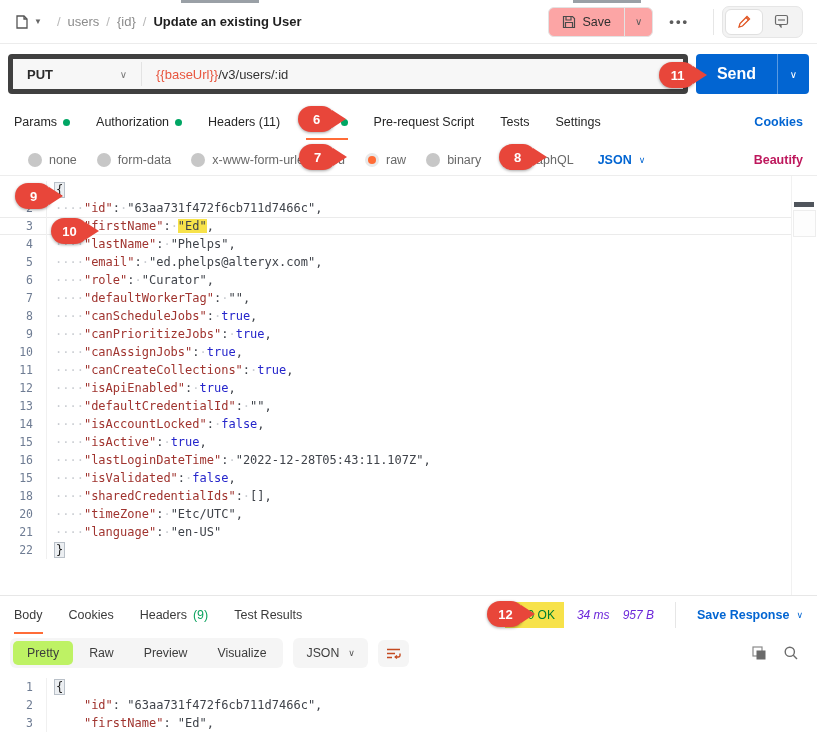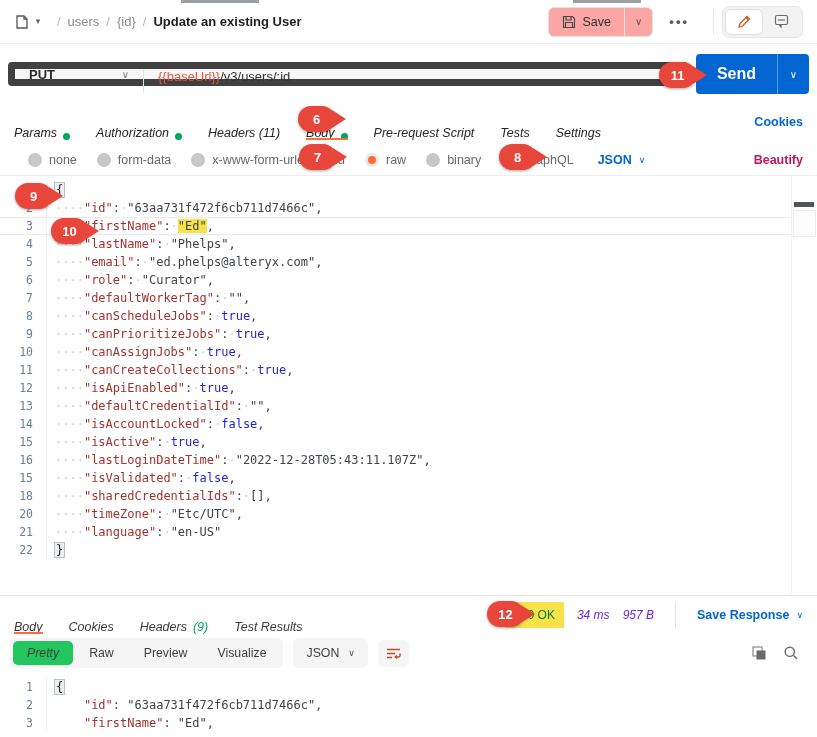--- a/index.html
+++ b/index.html
@@ -26,33 +26,33 @@
   .save-main { display:flex; align-items:center; gap:7px; padding:7px 13px; font-size:12.5px; color:#303030; cursor:pointer; }
   .save-caret { display:flex; align-items:center; padding:0 10px; border-left:1px solid #e3e3e3; color:#5c5c5c; font-size:10px; cursor:pointer; }
   .more-btn { padding:6px 10px; color:#5c5c5c; letter-spacing:2px; font-weight:bold; margin:0 6px; cursor:pointer; }
   .vdiv { width:1px; height:26px; background:#e6e6e6; margin:0 8px; }
   .edit-group { display:flex; background:#f3f3f3; border:1px solid #e6e6e6; border-radius:7px; padding:2px; }
   .edit-seg { background:#fff; border:1px solid #e0e0e0; border-radius:6px; padding:5px 11px; cursor:pointer; }
   .comment-seg { padding:5px 11px; cursor:pointer; }
 
   
   .url-row { display:flex; align-items:center; padding:10px 8px; gap:8px; height:60px; }
-  .method-url { flex:1; display:flex; background:#f7f7f7; border:7px solid #404040; border-radius:4px; height:24px; }
+  .method-url { flex:1; display:flex; align-items:center; background:#f7f7f7; border:5px solid #404040; border-radius:4px; height:40px; }
   .method { width:128px; padding:0 14px; display:flex; justify-content:space-between; align-items:center; font-weight:bold; font-size:13px; color:#2b2b2b; cursor:pointer; }
   .method .chev { color:#7a7a7a; font-size:10px; font-weight:normal; }
   .m-divider { width:1px; height:24px; background:#e3e3e3; }
   .url-text { padding:0 14px; font-size:13px; color:#333; white-space:nowrap; cursor:text; }
   .url-var { color:#e8563f; }
   .send-split { display:flex; background:#0265d2; border-radius:4px; overflow:hidden; height:40px; }
   .send-main { color:#fff; font-weight:bold; font-size:16px; padding:0 21px; display:flex; align-items:center; cursor:pointer; }
   .send-caret { border-left:1px solid rgba(255,255,255,.35); color:#fff; width:32px; display:flex; align-items:center; justify-content:center; font-size:10px; cursor:pointer; }
 
   
   .req-tabs { display:flex; align-items:center; height:36px; padding:0 14px; gap:26px; font-size:12.5px; color:#262626; }
-  .tab { position:relative; height:100%; display:flex; align-items:flex-end; gap:6px; cursor:pointer; white-space:nowrap;font-style:italic; }
+  .tab { position:relative; height:100%; display:flex; align-items:center; gap:6px; cursor:pointer; white-space:nowrap; }
   .tab.active::after { content:""; position:absolute; left:0; right:0; bottom:0; height:2px; background:#ff6c37; }
   .dot { width:7px; height:7px; border-radius:50%; background:#00a664; }
   .cookies-link { margin-left:auto; color:#0265d2; font-weight:bold; cursor:pointer; }
 
   
   .body-type-row { display:flex; align-items:flex-end; height:36px; padding:0 14px 8px 28px; gap:20px; font-size:12.5px; color:#696969; border-bottom:1px solid #ededed; }
   .bt-opt { display:flex; align-items:center; gap:7px; cursor:pointer; white-space:nowrap; }
   .radio { width:14px; height:14px; border-radius:50%; background:#c7c7c7; flex:none; }
   .radio.sel { background:#e9e9e9; position:relative; }
   .radio.sel::after { content:""; position:absolute; inset:3px; border-radius:50%; background:#ff6c37; }
@@ -81,21 +81,21 @@
   .count-green { color:#0ca35f; }
   .resp-meta { margin-left:auto; display:flex; align-items:center; gap:13px; font-size:12px; }
   .status-badge { background:#f7e24a; color:#007f31; padding:6px 9px; }
   .meta-green { color:#6d28d9;font-style:italic; }
   .save-resp { display:flex; align-items:center; gap:7px; color:#0265d2; font-weight:bold; font-size:12.5px; cursor:pointer;justify-content:flex-end; }
   .save-resp .chev { font-size:9px; font-weight:normal; }
 
   .resp-toolbar { display:flex; align-items:center; height:38px; padding:0 10px; gap:10px; }
   .seg-group { display:flex; background:#f5f5f5; border-radius:6px; padding:3px; gap:2px; font-size:12.3px; color:#3d3d3d; }
   .seg { padding:5px 14px; border-radius:5px; cursor:pointer; white-space:nowrap; }
-  .seg.active { background:#22c55e;font-style:italic; }
+  .seg.active { background:#bef264; }
   .json-btn { display:flex; align-items:center; gap:9px; background:#f5f5f5; border-radius:6px; padding:8px 13px; font-size:12.3px; color:#3d3d3d; cursor:pointer; }
   .json-btn .chev { font-size:9px; color:#555; }
   .icon-btn { background:#f5f5f5; border-radius:6px; padding:7px 8px; cursor:pointer; }
   .toolbar-right { margin-left:auto; display:flex; align-items:center; gap:16px; padding-right:8px; }
   .resp-editor { height:66px; padding-top:6px; }
 
   
   .marker { position:absolute; width:37px; height:26px; background:#e8463a; border-radius:13px;
     color:#fff; font-weight:bold; font-size:13px; display:flex; align-items:center; justify-content:center;
     z-index:20; box-shadow:0 1px 3px rgba(0,0,0,.35); }

